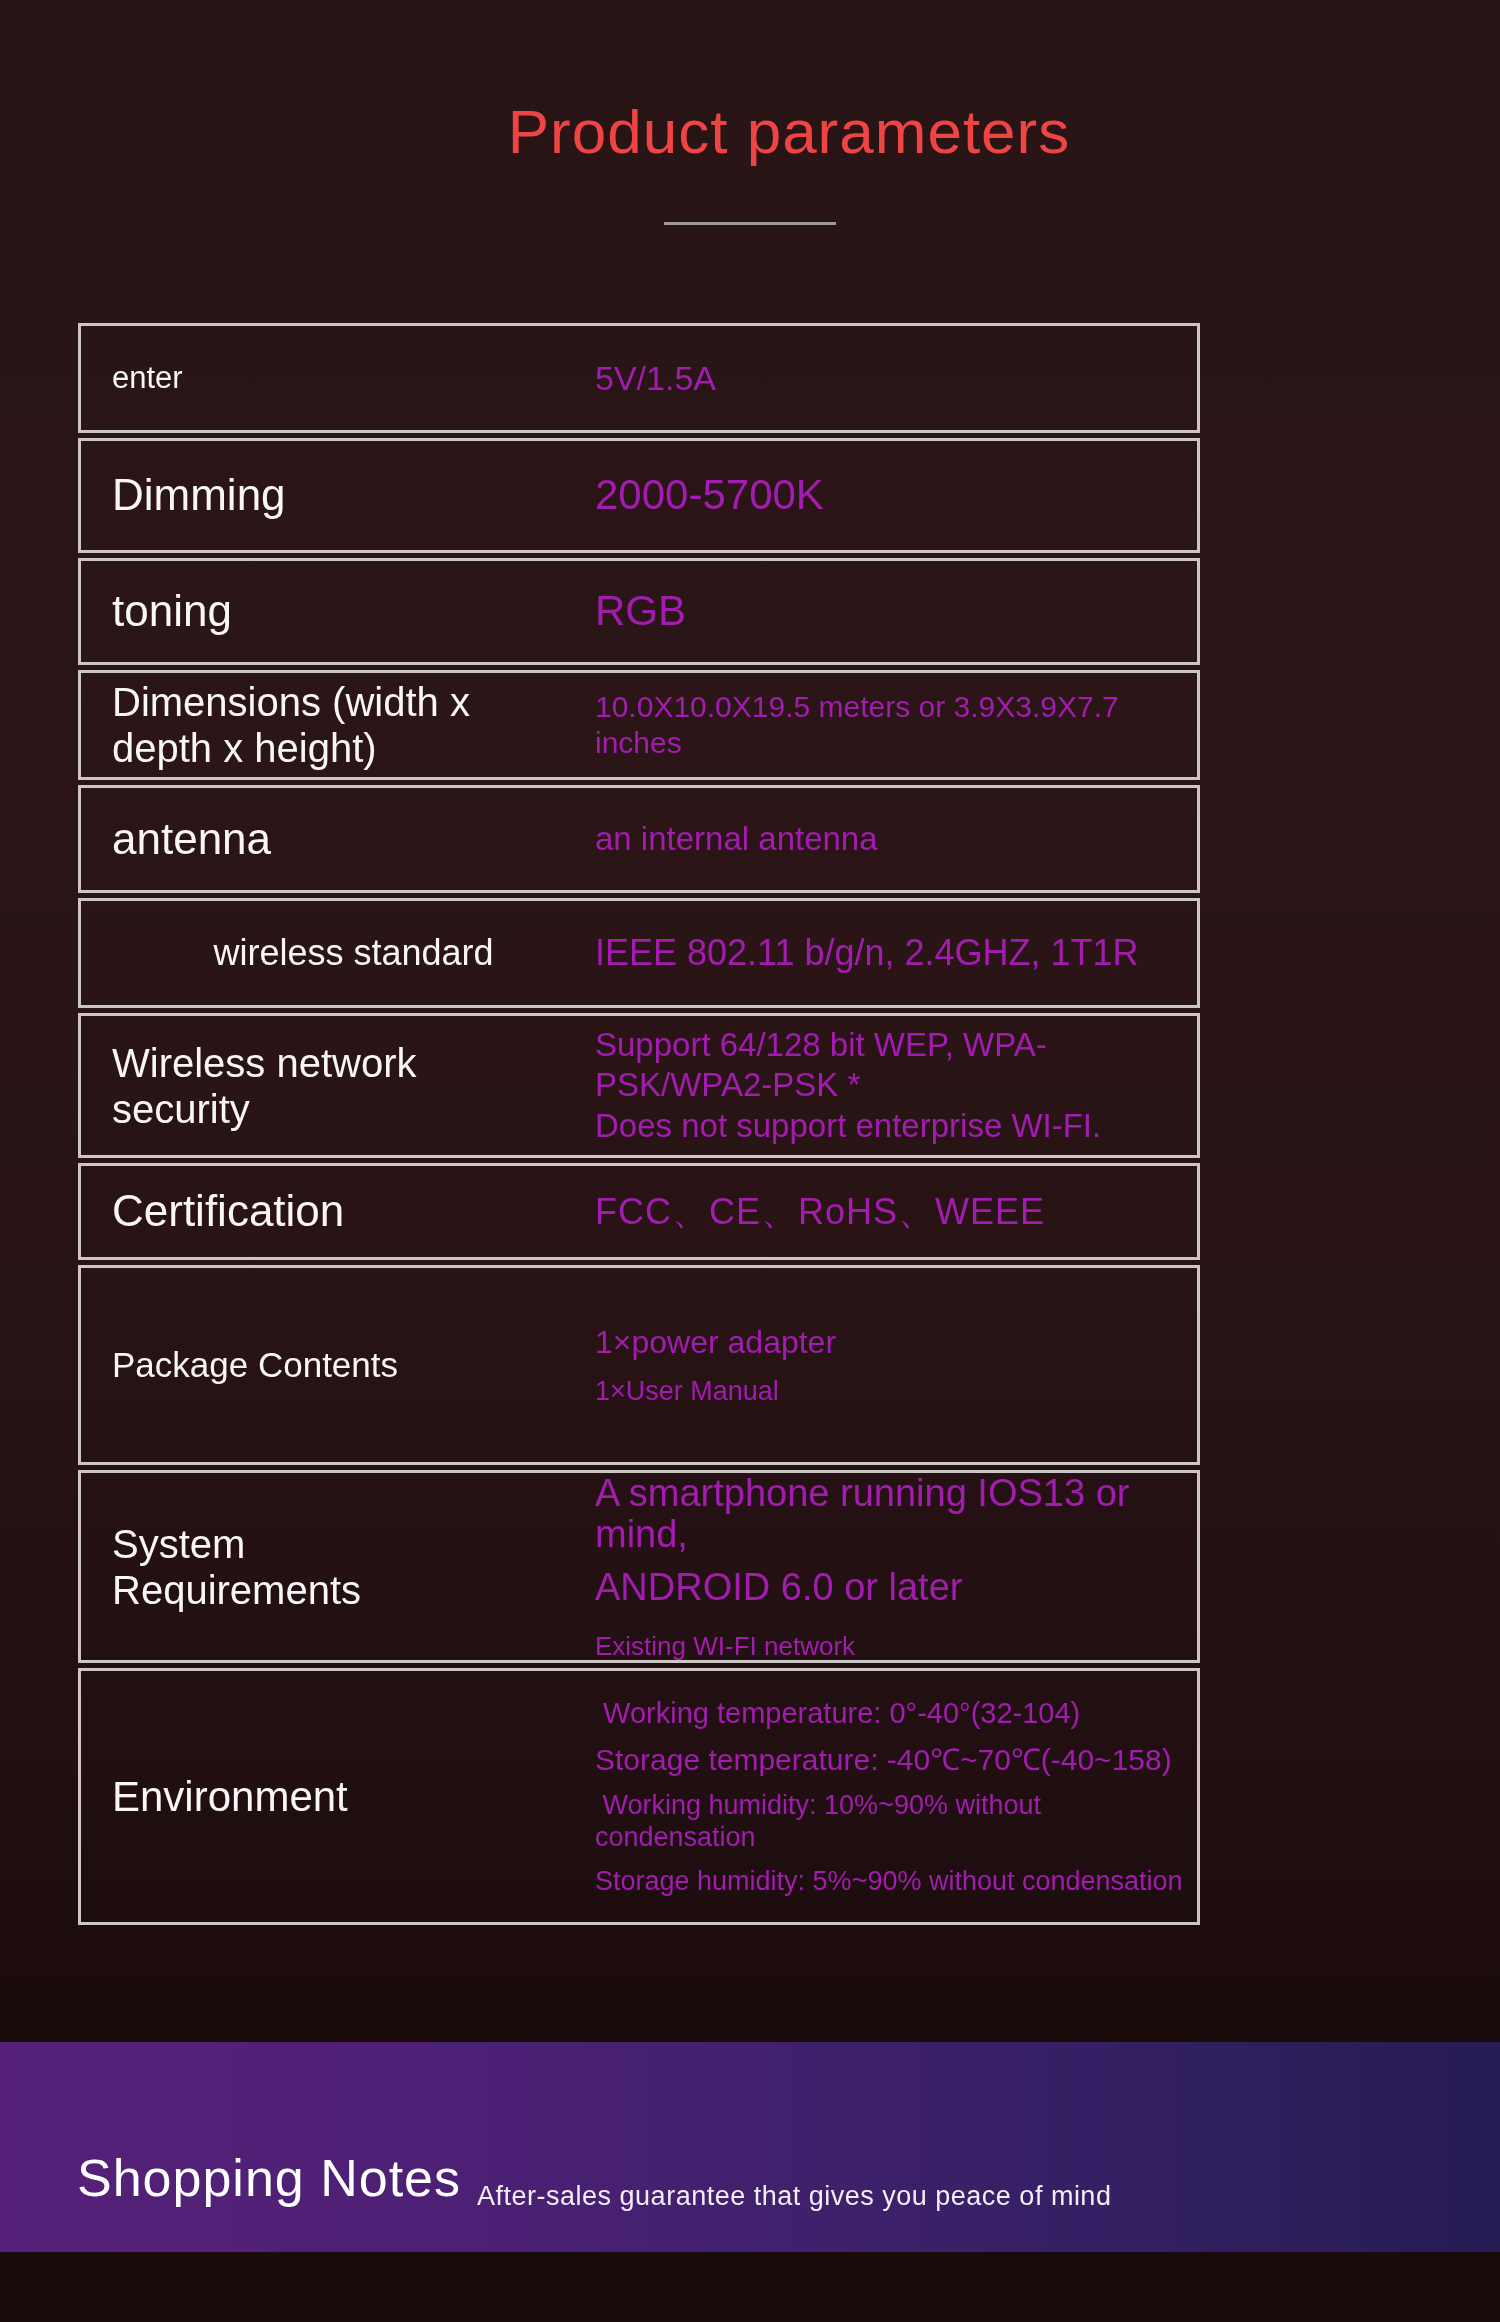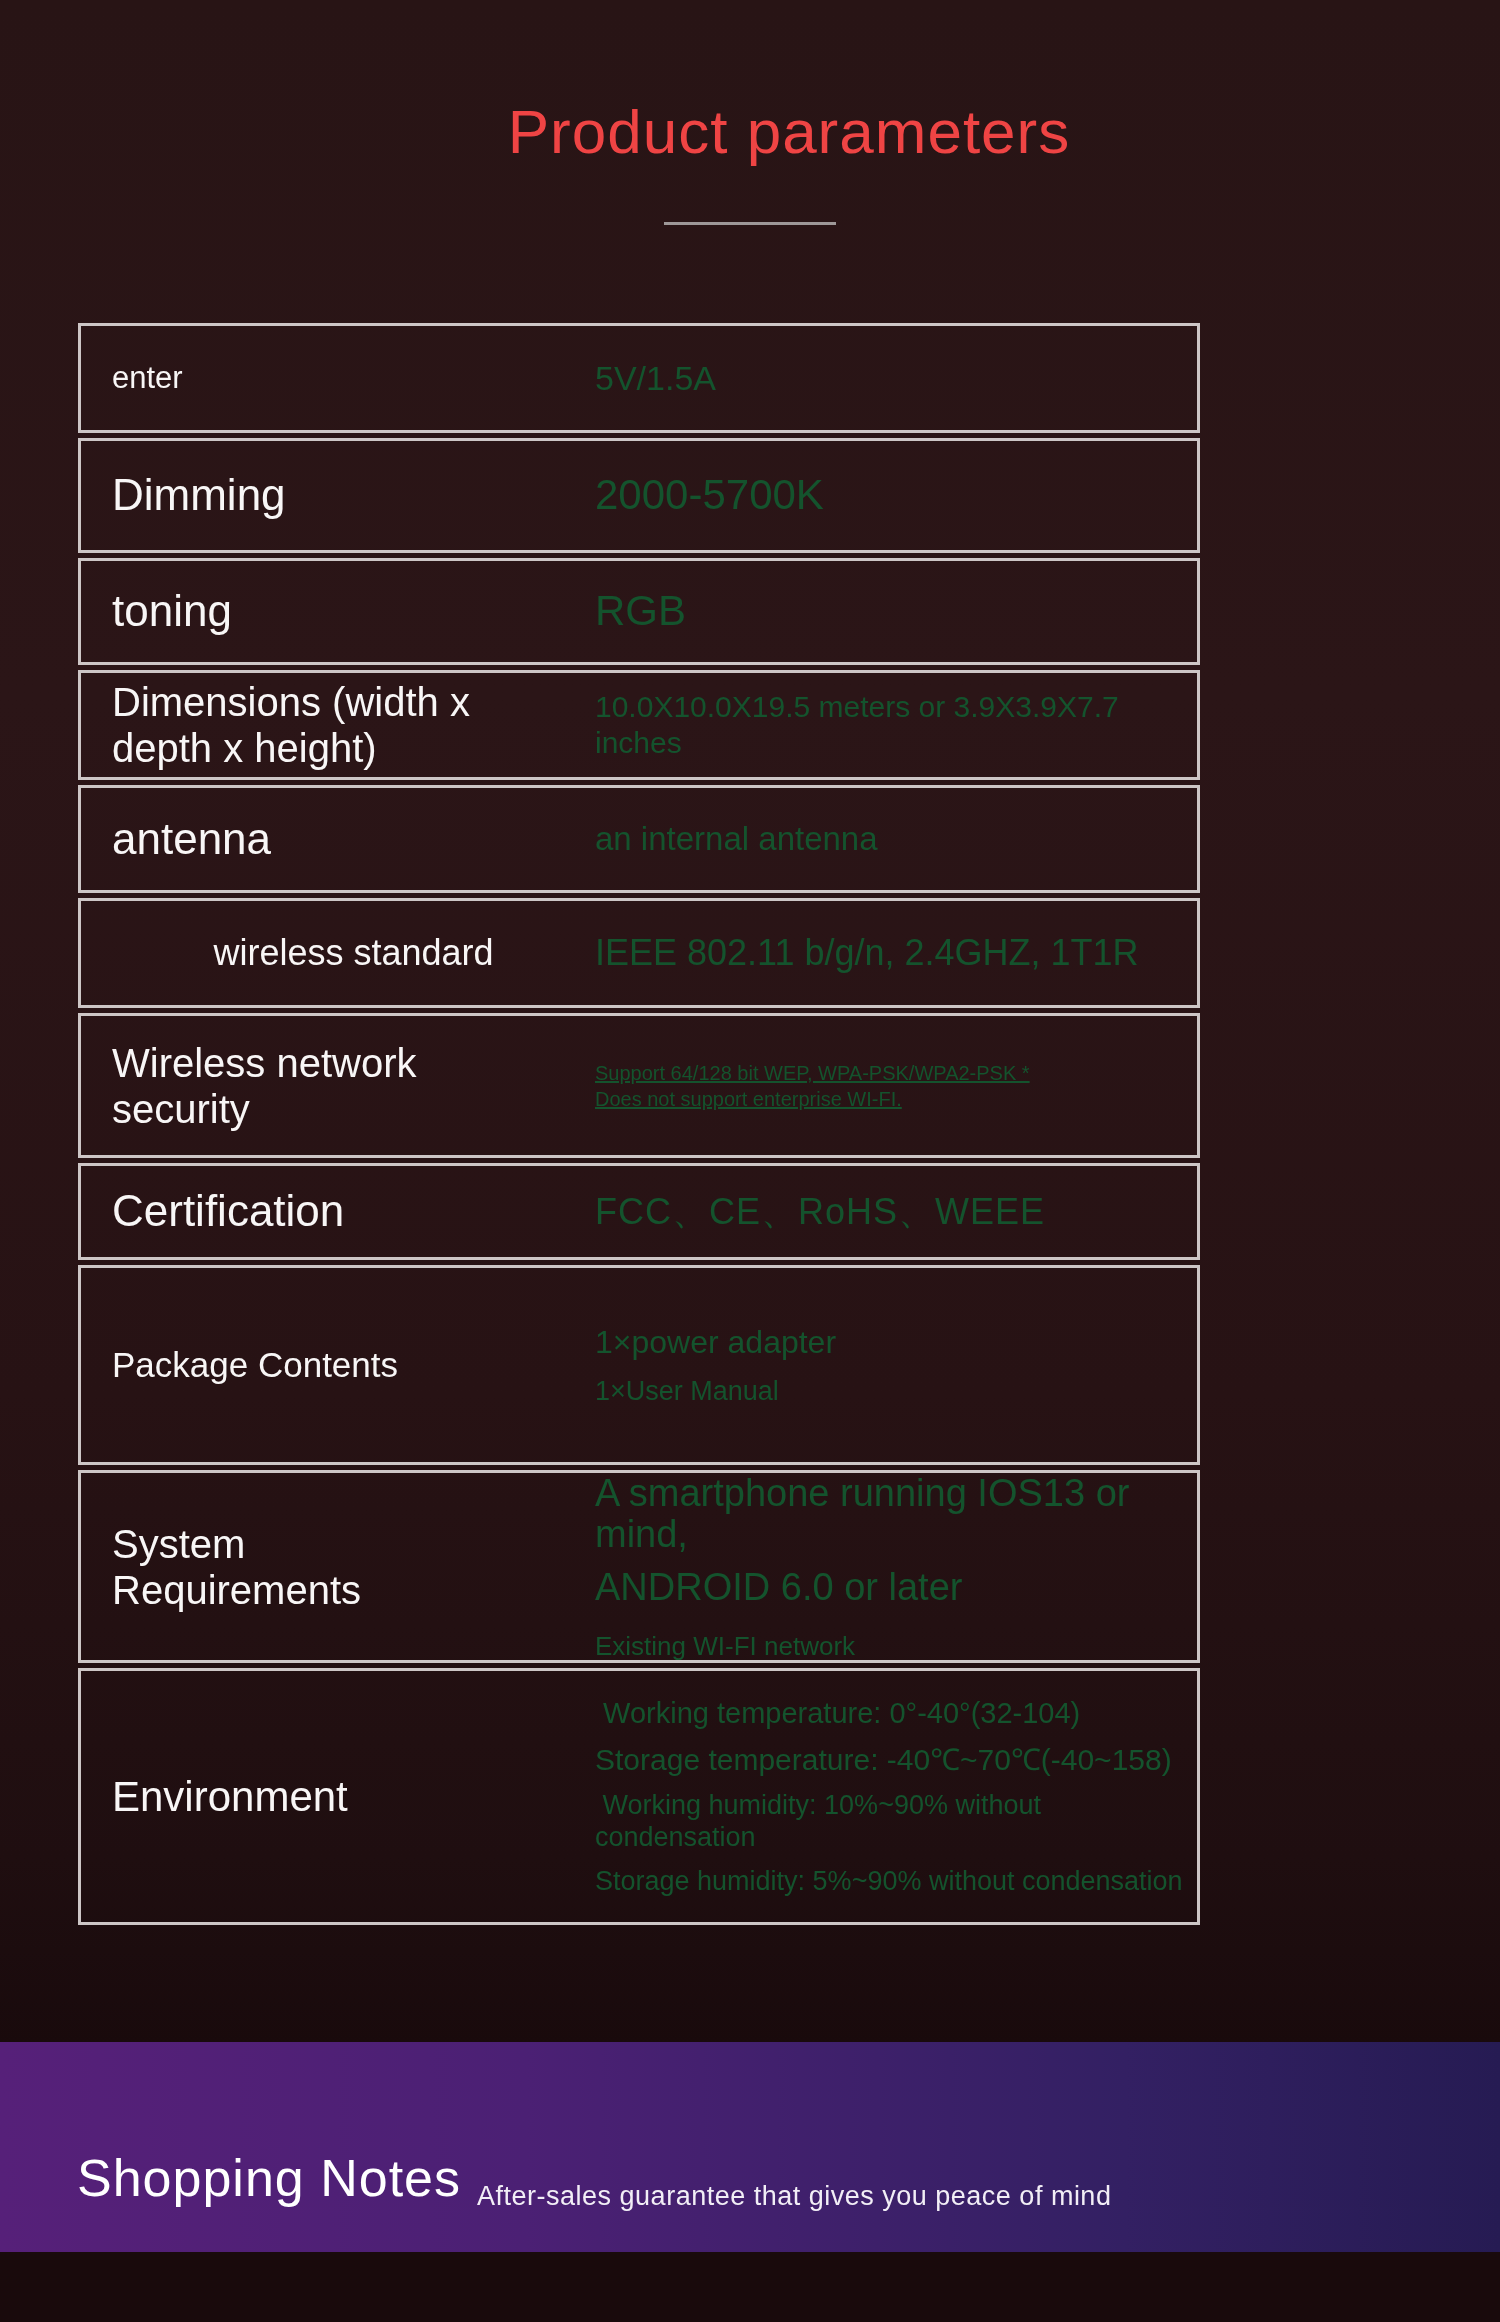--- a/index.html
+++ b/index.html
@@ -27,21 +27,21 @@
     margin-bottom:5px;
     display:flex;align-items:center;
     padding-left:31px;
     color:#f5f2f2;
   }
   .row-label{
     width:483px;flex:0 0 483px;
     font-size:40px;line-height:1.15;color:#f8f6f6;
   }
   .row-value{
-    flex:1;color:#14532d;
+    flex:1;color:#a21caf;
   }
   .value-line{white-space:pre-wrap;line-height:1.2;}
   .value-line + .value-line{margin-top:12px;}
 
   
   .spec-row:nth-child(1){min-height:110px;}
   .spec-row:nth-child(2){min-height:115px;}
   .spec-row:nth-child(3){min-height:107px;}
   .spec-row:nth-child(4){min-height:110px;}
   .spec-row:nth-child(5){min-height:108px;}
@@ -65,21 +65,21 @@
   .spec-row:nth-child(10) .row-label{font-size:40px;}
   .spec-row:nth-child(11) .row-label{font-size:42px;}
 
   
   .spec-row:nth-child(1) .row-value{font-size:34px;}
   .spec-row:nth-child(2) .row-value,
   .spec-row:nth-child(3) .row-value{font-size:42px;}
   .spec-row:nth-child(4) .row-value{font-size:30px;}
   .spec-row:nth-child(5) .row-value{font-size:33px;}
   .spec-row:nth-child(6) .row-value{font-size:36px;}
-  .spec-row:nth-child(7) .row-value{font-size:20px;text-decoration:underline;}
+  .spec-row:nth-child(7) .row-value{font-size:33px;}
   .spec-row:nth-child(7) .value-line + .value-line{margin-top:2px;}
   .spec-row:nth-child(8) .row-value{font-size:36px;letter-spacing:1px;}
   .spec-row:nth-child(9) .row-value{font-size:27px;}
   .spec-row:nth-child(9) .value-line:nth-child(1){font-size:32px;}
   .spec-row:nth-child(9) .value-line + .value-line{margin-top:14px;}
   .spec-row:nth-child(10) .row-value{font-size:38px;}
   .spec-row:nth-child(10) .value-line{line-height:1.08;}
   .spec-row:nth-child(10) .value-line + .value-line{margin-top:12px;}
   .spec-row:nth-child(10) .value-line:nth-child(3){font-size:26px;margin-top:24px;}
   .spec-row:nth-child(11) .row-value{font-size:27px;}

